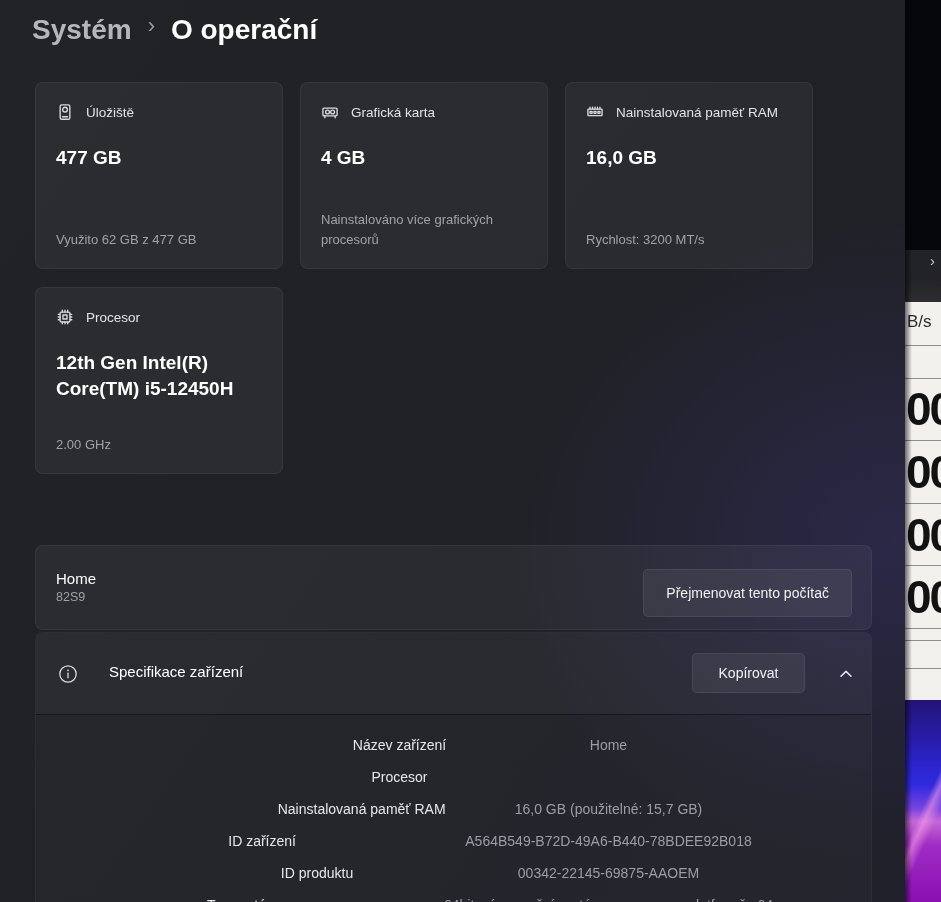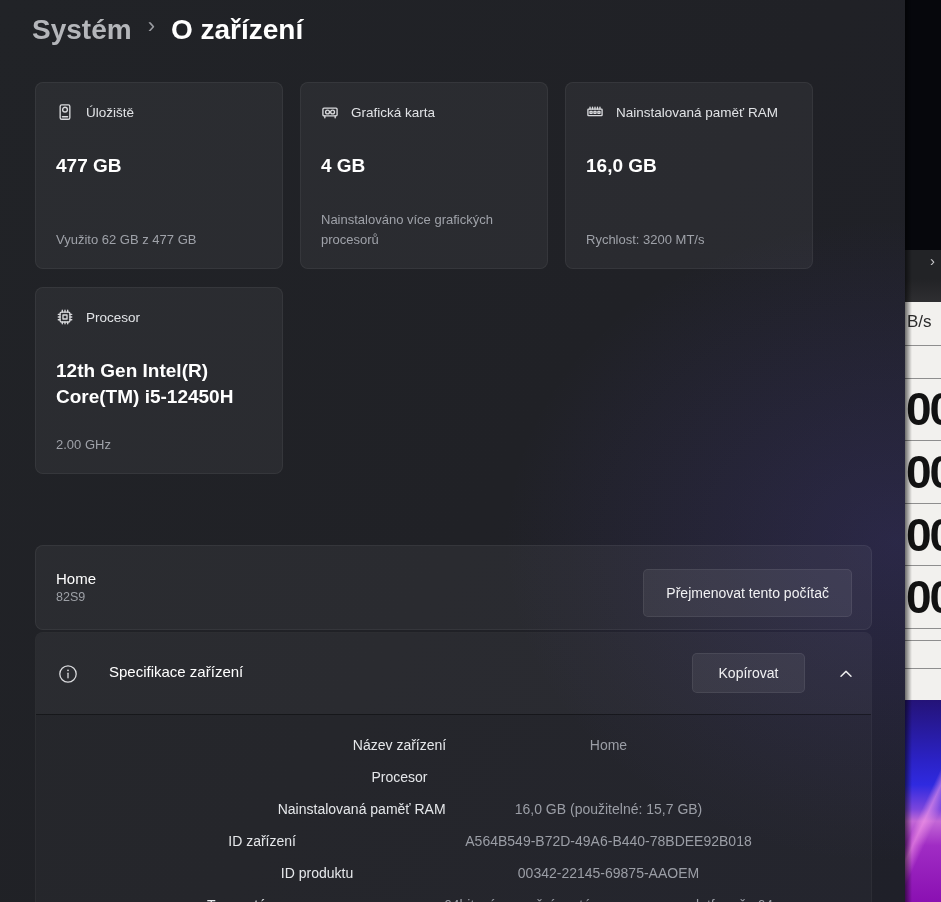--- a/index.html
+++ b/index.html
@@ -25,21 +25,21 @@
     display:grid;grid-template-columns:248px 248px 248px;gap:18px 17px;}
   .card{
     position:relative;width:248px;height:187px;border-radius:8px;
     background:rgba(255,255,255,0.047);
     border:1px solid rgba(255,255,255,0.055);
   }
   .card-head{position:absolute;left:20px;top:17px;right:18px;display:flex;gap:12px;}
   .card-head .icon{flex:0 0 auto;width:18px;height:18px;margin-top:3px;}
   .card-head svg{display:block;}
   .card-title{font-size:13.5px;color:#e1e3e6;line-height:25px;max-width:175px;}
-  .card-value{position:absolute;left:20px;top:70px;max-width:202px;
+  .card-value{position:absolute;left:20px;top:62px;max-width:202px;
     font-size:19px;font-weight:700;color:#ffffff;line-height:26px;}
   .card-subtitle{position:absolute;left:20px;bottom:18px;right:20px;
     font-size:13px;color:#9fa2a9;line-height:20px;}
 
   .row-panel{
     position:absolute;left:35px;width:837px;border-radius:8px;
     background:rgba(255,255,255,0.047);
     border:1px solid rgba(255,255,255,0.055);
   }
   .rename-row{top:545px;height:85px;display:flex;align-items:center;}
@@ -103,21 +103,21 @@
 </head>
 <body>
 
 <div class="screen">
 
   <div class="settings-window">
 
     <div class="breadcrumb">
       <span class="crumb-root">Systém</span>
       <span class="crumb-sep">›</span>
-      <span class="crumb-current">O zařízení</span>
+      <span class="crumb-current">O operační</span>
     </div>
 
     <div class="cards">
 
       <div class="card">
         <div class="card-head">
           <span class="icon">
             <svg class="stroke" viewBox="0 0 16 16" width="18" height="18">
               <rect x="3.7" y="1.6" width="8.6" height="12.8" rx="1.4"></rect>
               <circle cx="8" cy="5.9" r="2.1"></circle>

